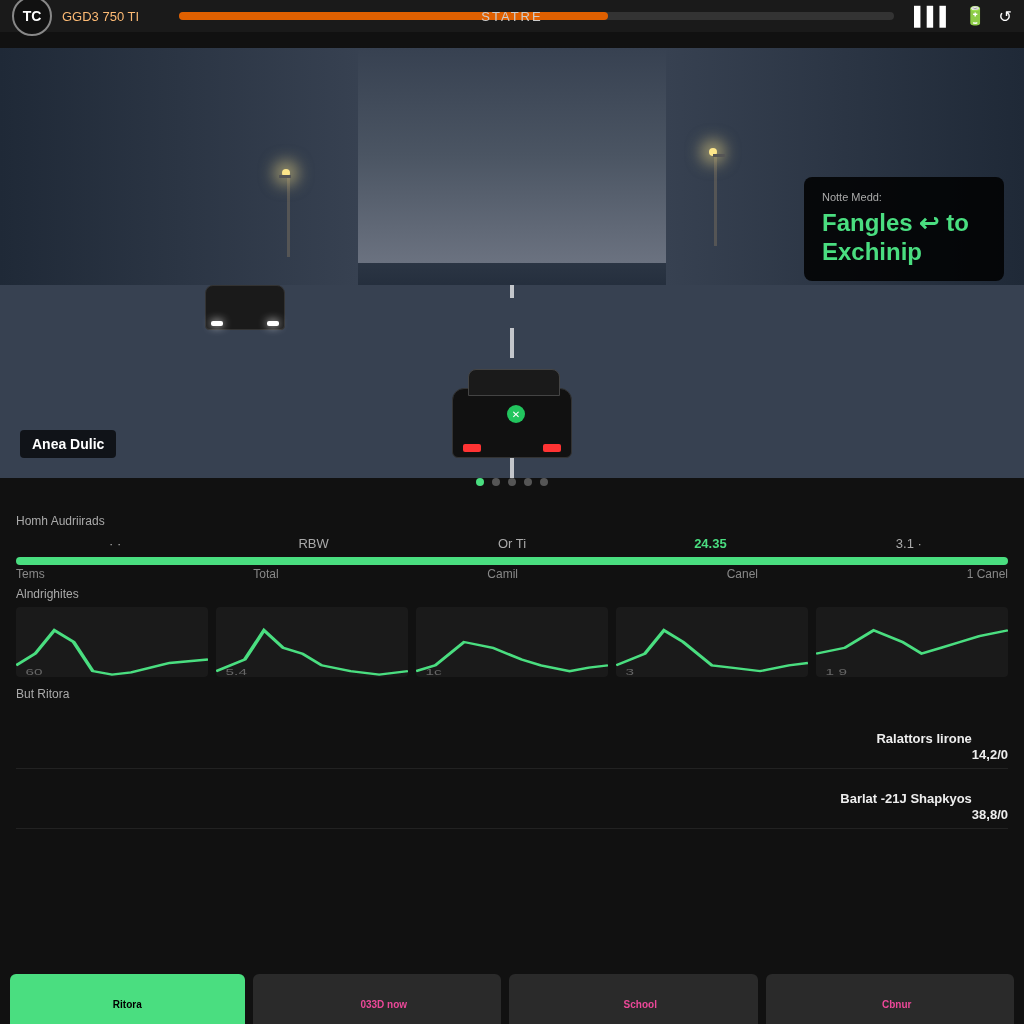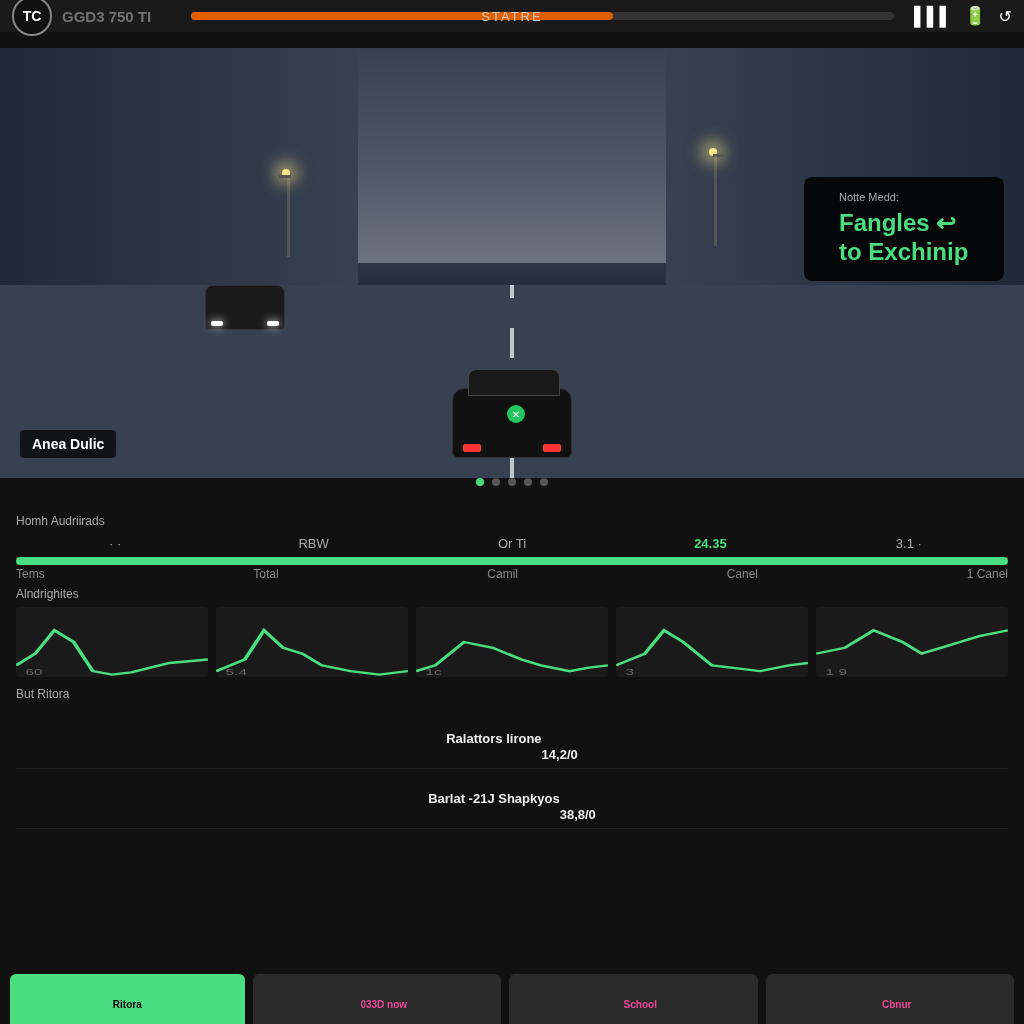--- a/index.html
+++ b/index.html
@@ -26,21 +26,21 @@
     .logo-circle {
       width: 40px; height: 40px;
       background: #111;
       border: 2px solid #888;
       border-radius: 50%;
       display: flex; align-items: center; justify-content: center;
       font-weight: bold; font-size: 14px; color: #fff;
       margin-right: 10px;
     }
     .top-bar-title {
-      font-size: 15px; font-weight: bold; color: #737373;
+      font-size: 13px; font-weight: normal; color: #fdba74;
       margin-right: 20px;
     }
     .progress-bar-container {
       flex: 1;
       height: 8px;
       background: #333;
       border-radius: 4px;
       margin: 0 20px;
       position: relative;
     }
@@ -197,21 +197,21 @@
       font-size: 14px;
       font-weight: bold;
       border-radius: 4px;
     }
     .note-popup {
       position: absolute;
       top: 30%;
       right: 20px;
       background: rgba(0,0,0,0.85);
       border-radius: 8px;
-      padding: 14px 35px;
+      padding: 14px 18px;
       width: 200px;
     }
     .note-popup-title {
       font-size: 11px;
       color: #aaa;
       margin-bottom: 6px;
     }
     .note-popup-main {
       font-size: 24px;
       font-weight: bold;
@@ -311,21 +311,21 @@
     }
 
     
     .financials-label {
       font-size: 12px;
       color: #aaa;
       margin-bottom: 8px;
     }
     .financial-row {
       display: flex;
-      justify-content: center;
+      justify-content: flex-end;
       align-items: center;
       padding: 6px 0;
       border-bottom: 1px solid #222;
     }
     .financial-name {
       font-size: 13px;
       color: #eee;
       font-weight: bold;
     }
     .financial-value {

